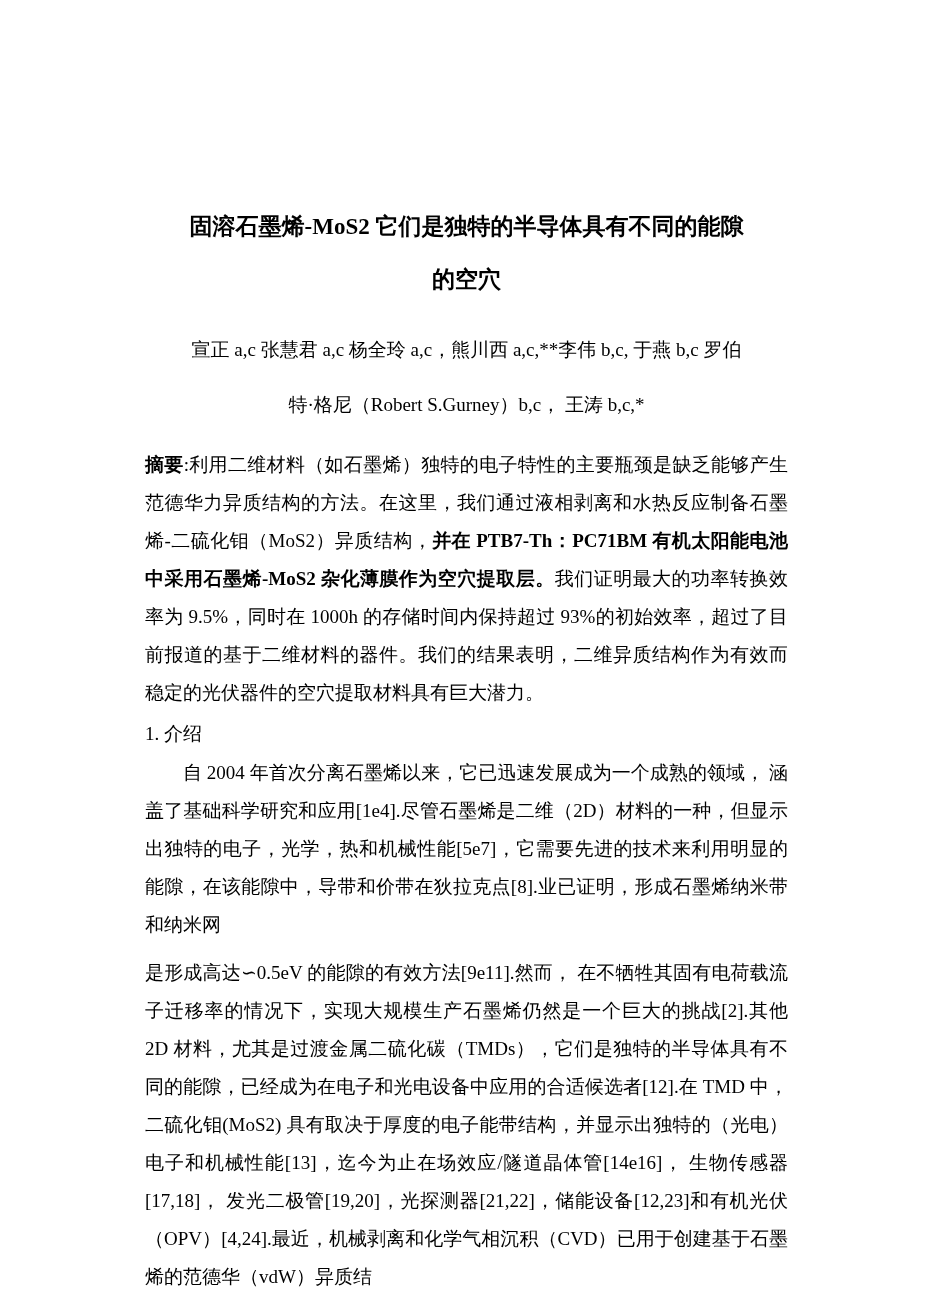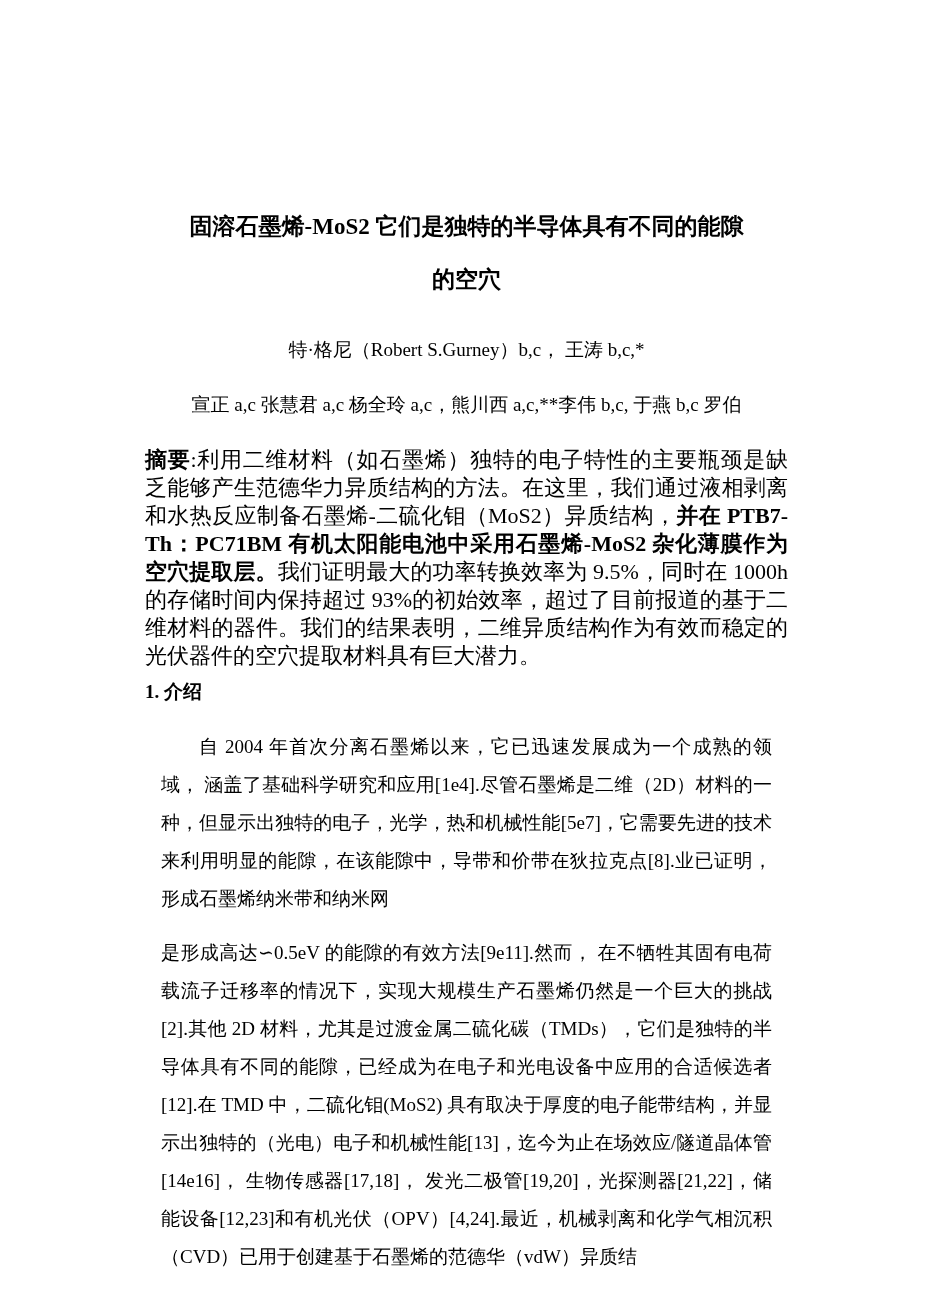--- a/index.html
+++ b/index.html
@@ -25,35 +25,35 @@
     text-align: center;
   }
   .authors {
     font-size: 19px;
     line-height: 55px;
     text-align: center;
     margin: 0 0 14px 0;
   }
   .abstract {
     margin: 14px 0 0 0;
-    font-size: 22px;
-    line-height: 28px;
+    font-size: 19px;
+    line-height: 38px;
     text-align: justify;
   }
   .abstract b.abs-label {
     font-weight: bold;
   }
   .section-heading {
     margin: 2px 0 0 0;
     font-size: 19px;
-    font-weight: bold;
+    font-weight: normal;
     line-height: 40px;
   }
   .body-para {
-    margin: 16px;
+    margin: 0;
     font-size: 19px;
     line-height: 38px;
     text-align: justify;
   }
   .body-para.indent {
     text-indent: 38px;
   }
   .body-para.gap-top {
     margin-top: 10px;
   }
@@ -62,22 +62,22 @@
 <body>
 
 <div class="page">
 
   <h1 class="title">
     <span>固溶石墨烯-MoS2 它们是独特的半导体具有不同的能隙</span><br>
     <span>的空穴</span>
   </h1>
 
   <div class="authors">
+    <div>宣正  a,c 张慧君  a,c 杨全玲  a,c，熊川西  a,c,**李伟  b,c,  于燕  b,c 罗伯</div>
     <div>特·格尼（Robert S.Gurney）b,c， 王涛  b,c,*</div>
-    <div>宣正  a,c 张慧君  a,c 杨全玲  a,c，熊川西  a,c,**李伟  b,c,  于燕  b,c 罗伯</div>
   </div>
 
   <p class="abstract"><b class="abs-label">摘要</b><span>:利用二维材料（如石墨烯）独特的电子特性的主要瓶颈是缺乏能够产生范德华力异质结构的方法。在这里，我们通过液相剥离和水热反应制备石墨烯-二硫化钼（MoS2）异质结构，</span><b>并在 PTB7-Th：PC71BM 有机太阳能电池中采用石墨烯-MoS2 杂化薄膜作为空穴提取层。</b><span>我们证明最大的功率转换效率为 9.5%，同时在 1000h 的存储时间内保持超过 93%的初始效率，超过了目前报道的基于二维材料的器件。我们的结果表明，二维异质结构作为有效而稳定的光伏器件的空穴提取材料具有巨大潜力。</span></p>
 
   <h2 class="section-heading">1.  介绍</h2>
 
   <p class="body-para indent">自 2004 年首次分离石墨烯以来，它已迅速发展成为一个成熟的领域， 涵盖了基础科学研究和应用[1e4].尽管石墨烯是二维（2D）材料的一种，但显示出独特的电子，光学，热和机械性能[5e7]，它需要先进的技术来利用明显的能隙，在该能隙中，导带和价带在狄拉克点[8].业已证明，形成石墨烯纳米带和纳米网</p>
 
   <p class="body-para gap-top">是形成高达∽0.5eV 的能隙的有效方法[9e11].然而， 在不牺牲其固有电荷载流子迁移率的情况下，实现大规模生产石墨烯仍然是一个巨大的挑战[2].其他 2D 材料，尤其是过渡金属二硫化碳（TMDs），它们是独特的半导体具有不同的能隙，已经成为在电子和光电设备中应用的合适候选者[12].在 TMD 中，二硫化钼(MoS2) 具有取决于厚度的电子能带结构，并显示出独特的（光电）电子和机械性能[13]，迄今为止在场效应/隧道晶体管[14e16]， 生物传感器[17,18]， 发光二极管[19,20]，光探测器[21,22]，储能设备[12,23]和有机光伏（OPV）[4,24].最近，机械剥离和化学气相沉积（CVD）已用于创建基于石墨烯的范德华（vdW）异质结</p>
 

